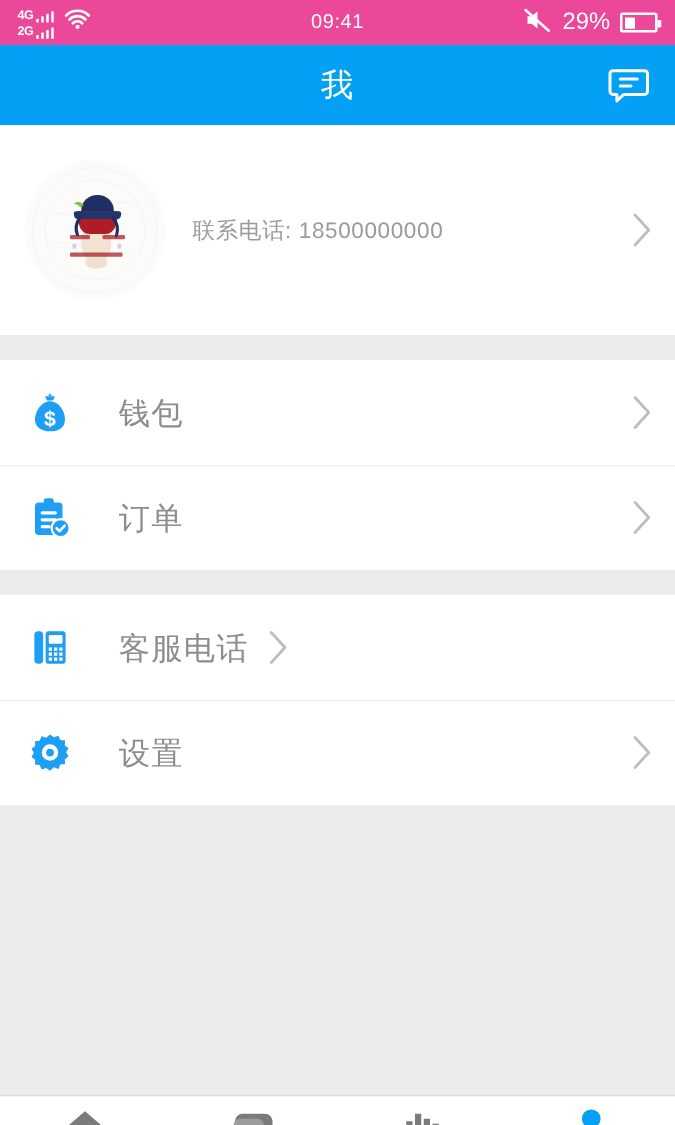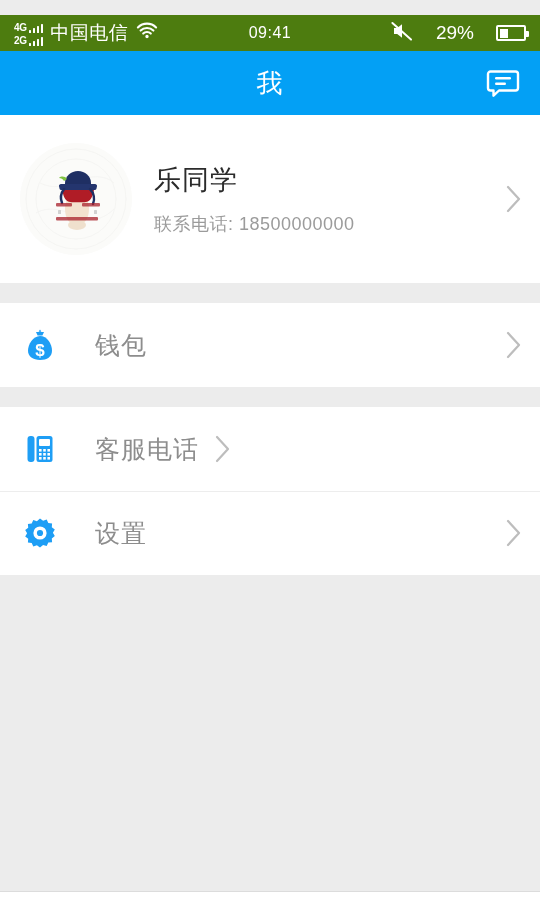--- a/index.html
+++ b/index.html
@@ -5,37 +5,37 @@
   * { margin:0; padding:0; box-sizing:border-box; }
   html, body {
     width:540px; height:900px;
     font-family:"Liberation Sans","DejaVu Sans",sans-serif;
     background:#ececec; overflow:hidden;
   }
   #app { position:relative; width:540px; height:900px; background:#ececec; }
 
   
   .statusbar {
-    height:36px; background:#4d7c0f; display:flex; align-items:center;
-    padding:0 14px; color:#fff; position:relative;margin-top:15px;
+    height:36px; background:#ec4899; display:flex; align-items:center;
+    padding:0 14px; color:#fff; position:relative;
   }
   .sb-left { display:flex; align-items:center; gap:5px; }
   .net-stack { display:flex; flex-direction:column; justify-content:center; gap:1px; }
   .net-row { display:flex; align-items:flex-end; gap:2px; height:12px; }
   .net-label { font-size:10px; line-height:10px; font-weight:bold; letter-spacing:-0.3px; }
   .bars { display:flex; align-items:flex-end; gap:1.5px; height:10px; }
   .bars i { display:block; width:2.5px; background:#fff; border-radius:0.5px; }
   .bars i:nth-child(1){height:3px;} .bars i:nth-child(2){height:5px;}
   .bars i:nth-child(3){height:7px;} .bars i:nth-child(4){height:9px;}
   .carrier { font-size:19px; letter-spacing:0.5px; margin-left:2px; }
   .sb-center {
     position:absolute; left:0; right:0; text-align:center;
     font-size:16px; letter-spacing:0.5px; pointer-events:none;
   }
-  .sb-right { margin-left:auto; display:flex; align-items:center; gap:22px; z-index:2; }
+  .sb-right { margin-left:auto; display:flex; align-items:center; gap:8px; z-index:2; }
   .batt-pct { font-size:19px; }
   .battery { width:30px; height:16px; border:2px solid #fff; border-radius:2px;
              position:relative; display:flex; align-items:center; padding:1.5px; }
   .battery::after { content:""; position:absolute; right:-5px; top:4px; width:3px;
                     height:6px; background:#fff; border-radius:0 1px 1px 0; }
   .battery > span { display:block; height:100%; width:38%; background:#fff; }
 
   
   .header {
     height:64px; background:#03a0f5; display:flex; align-items:center;
@@ -107,21 +107,20 @@
         <div class="net-row">
           <span class="net-label">2G</span>
           <span class="bars">
               <i></i>
               <i></i>
               <i></i>
               <i></i>
             </span>
         </div>
       </div>
-      <span class="carrier">中国电信</span>
       <span style="margin-left:2px;">
         <svg width="24" height="20" viewBox="0 0 24 20">
           <path d="M12 17.2a1.7 1.7 0 1 0 0-3.4 1.7 1.7 0 0 0 0 3.4z" fill="#fff"></path>
           <path d="M5.6 9.6a9 9 0 0 1 12.8 0" stroke="#fff" stroke-width="2.1" fill="none" stroke-linecap="round"></path>
           <path d="M8.2 12.6a5.4 5.4 0 0 1 7.6 0" stroke="#fff" stroke-width="2.1" fill="none" stroke-linecap="round"></path>
           <path d="M2.9 6.4a12.9 12.9 0 0 1 18.2 0" stroke="#fff" stroke-width="2.1" fill="none" stroke-linecap="round"></path>
         </svg>
       </span>
     </div>
     <div class="sb-center">09:41</div>
@@ -173,21 +172,20 @@
           <rect x="62" y="60" width="18" height="3.4" rx="1"></rect>
           <rect x="36" y="74" width="42" height="3.4" rx="1"></rect>
         </g>
         <g fill="#b8b8b8" opacity="0.6">
           <rect x="38" y="67" width="3" height="4" rx="0.6"></rect>
           <rect x="74" y="67" width="3" height="4" rx="0.6"></rect>
         </g>
       </svg>
     </div>
     <div class="profile-text">
-      <div class="profile-name">乐同学</div>
       <div class="profile-phone">联系电话: 18500000000</div>
     </div>
     <span class="chev">
       <svg width="16" height="28" viewBox="0 0 16 28">
           <path d="M2 2l11 12L2 26" fill="none" stroke="#bdbdbd" stroke-width="2.2" stroke-linecap="round" stroke-linejoin="round"></path>
         </svg>
     </span>
   </div>
 
   <div class="gap"></div>
@@ -204,20 +202,40 @@
       </span>
       <span class="row-label">钱包</span>
       <span class="row-value"></span>
       <span class="chev">
         <svg width="16" height="28" viewBox="0 0 16 28">
             <path d="M2 2l11 12L2 26" fill="none" stroke="#bdbdbd" stroke-width="2.2" stroke-linecap="round" stroke-linejoin="round"></path>
           </svg>
       </span>
     </div>
 
+    <div class="row">
+      <span class="row-icon">
+        <svg width="38" height="38" viewBox="0 0 38 38">
+          <rect x="7" y="7" width="22" height="26" rx="3" fill="#1e9ef5"></rect>
+          <rect x="14" y="3.5" width="8" height="6" rx="2" fill="#1e9ef5"></rect>
+          <rect x="11.5" y="14" width="13" height="2.6" rx="1.3" fill="#fff"></rect>
+          <rect x="11.5" y="19.5" width="13" height="2.6" rx="1.3" fill="#fff"></rect>
+          <rect x="11.5" y="25" width="8" height="2.6" rx="1.3" fill="#fff"></rect>
+          <circle cx="27.5" cy="27.5" r="7.2" fill="#1e9ef5" stroke="#fff" stroke-width="1.8"></circle>
+          <path d="M24.3 27.6l2.3 2.3 4.2-4.4" fill="none" stroke="#fff" stroke-width="2.1" stroke-linecap="round" stroke-linejoin="round"></path>
+        </svg>
+      </span>
+      <span class="row-label">订单</span>
+      <span class="row-value"></span>
+      <span class="chev">
+        <svg width="16" height="28" viewBox="0 0 16 28">
+            <path d="M2 2l11 12L2 26" fill="none" stroke="#bdbdbd" stroke-width="2.2" stroke-linecap="round" stroke-linejoin="round"></path>
+          </svg>
+      </span>
+    </div>
   </div>
 
   <div class="gap tall"></div>
 
   <div class="list">
 
     <div class="row">
       <span class="row-icon">
         <svg width="38" height="38" viewBox="0 0 38 38">
           <rect x="6.5" y="6" width="7" height="26" rx="3" fill="#1e9ef5"></rect>

